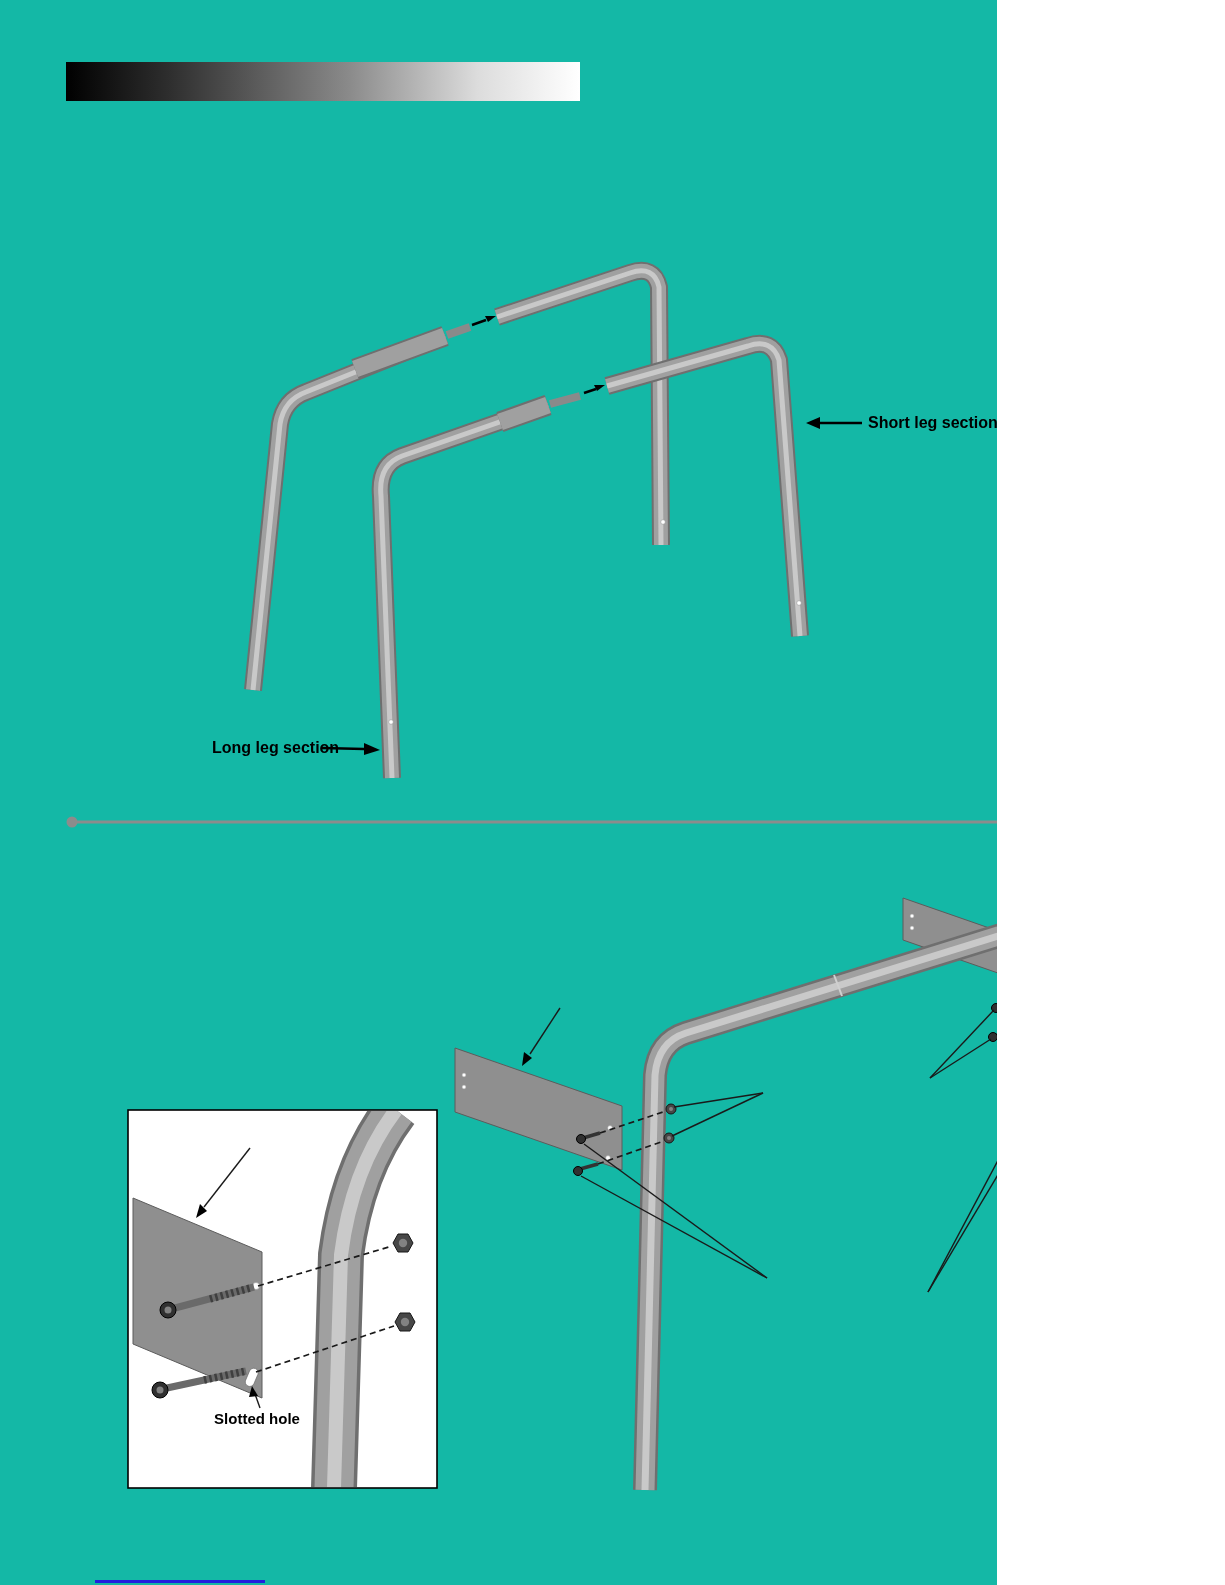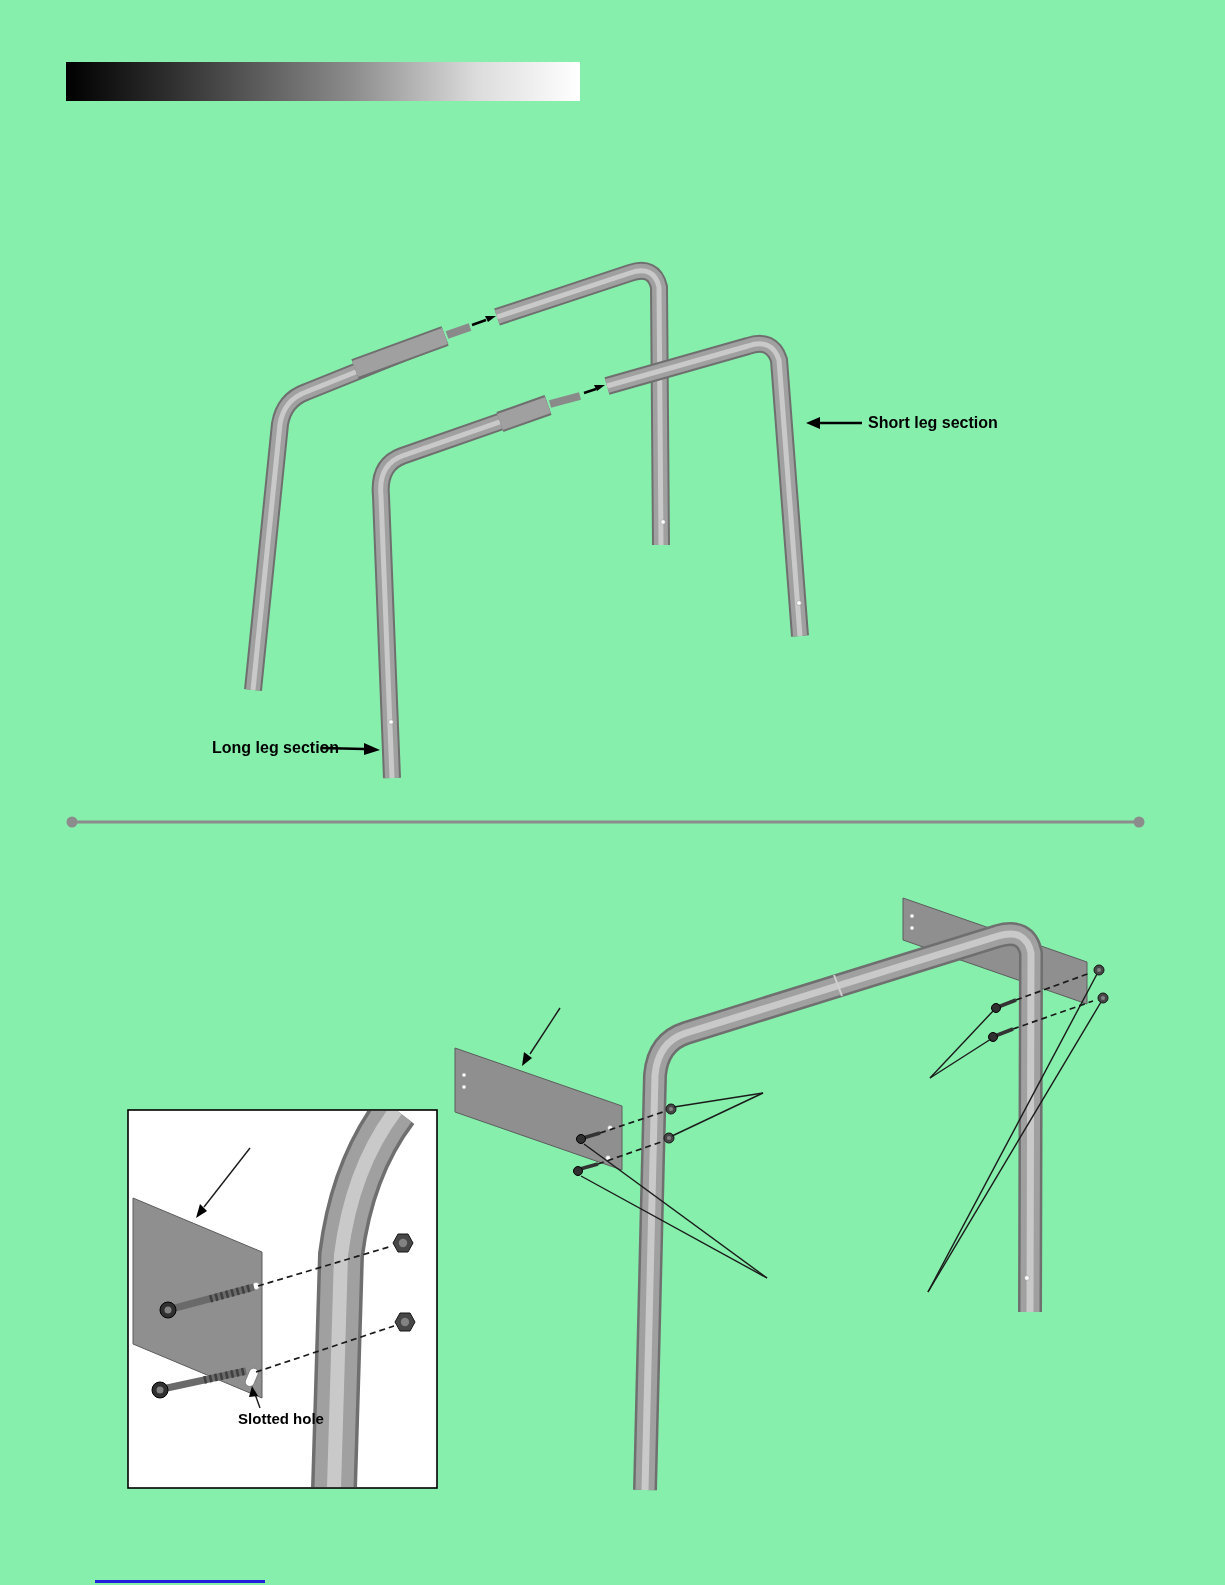--- a/index.html
+++ b/index.html
@@ -1,29 +1,29 @@
 <!DOCTYPE html>
 <html style="--tube_dark: #6f6f6f; --tube_mid: #a0a0a0; --tube_hi: #c9c9c9; --panel: #8f8f8f; --panel_edge: #5c5c5c; --divider: #8c8c8c; --ink: #000000; --link_blue: #2020dd;"><head>
 <meta charset="utf-8">
 <style>
   html,body{margin:0;padding:0;background:#fff;}
   .page{
-    position:relative;width:1225px;height:1585px;background:#86efac;
+    position:relative;width:997px;height:1585px;background:#14b8a6;
     overflow:hidden;font-family:"Liberation Sans",sans-serif;
   }
   .gradient-bar{
     position:absolute;left:66px;top:62px;width:514px;height:39px;
     background:linear-gradient(to right,#000 0%,#2e2e2e 20%,#8a8a8a 55%,#dcdcdc 80%,#fff 100%);
   }
   svg.art{position:absolute;left:0;top:0;z-index:1;}
   .lbl{
     position:absolute;z-index:3;color:#000;
     font:bold 16px/1.15 "Liberation Sans",sans-serif;white-space:nowrap;
   }
-  .lbl.wrap{white-space:normal;text-align:center;margin-left:24px;}
+  .lbl.wrap{white-space:normal;text-align:center;}
   .blue-rule{position:absolute;left:95px;top:1580px;width:170px;height:3px;
     background:var(--link_blue,#2020dd);z-index:3;}
   
   .t-out{fill:none;stroke:var(--tube_dark,#6f6f6f);stroke-linejoin:round;}
   .t-mid{fill:none;stroke:var(--tube_mid,#a0a0a0);stroke-linejoin:round;}
   .t-hi{fill:none;stroke:var(--tube_hi,#c9c9c9);stroke-linejoin:round;}
   .panel{fill:var(--panel,#8f8f8f);stroke:var(--panel_edge,#5c5c5c);stroke-width:1;}
   .hole{fill:#fff;stroke:#9b9b9b;stroke-width:0.6;}
   .ldr{stroke:#1a1a1a;stroke-width:1.4;fill:none;}
   .dash{stroke:#1a1a1a;stroke-width:1.7;fill:none;stroke-dasharray:6 4;}

